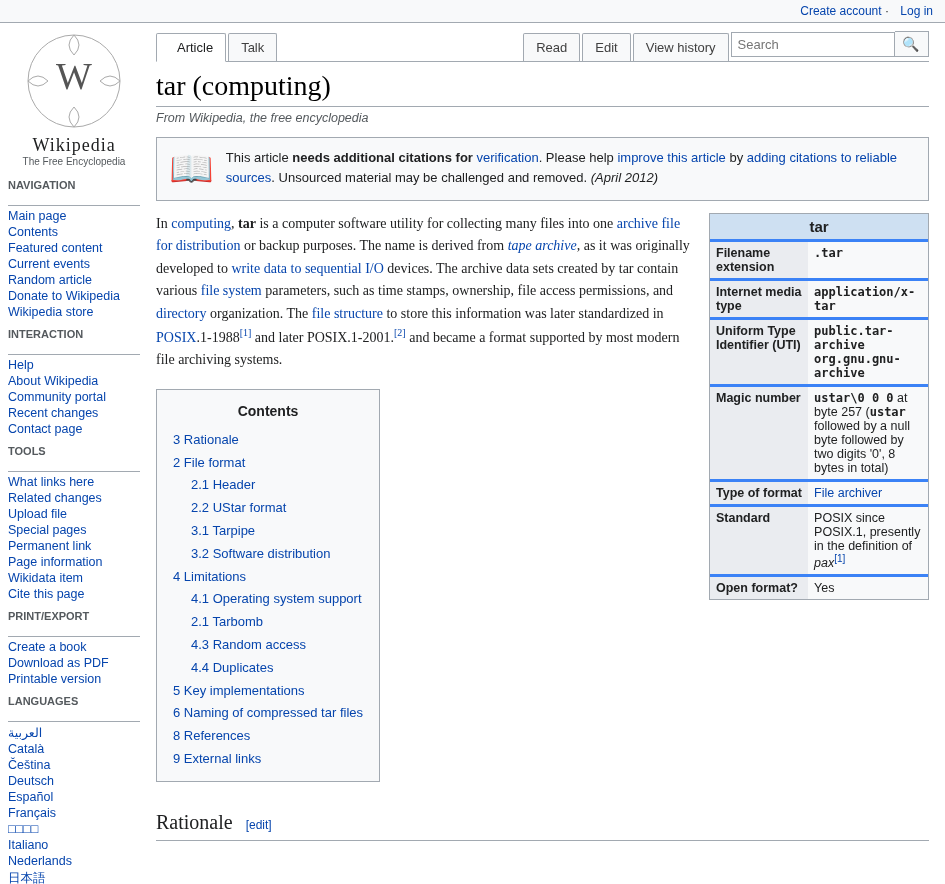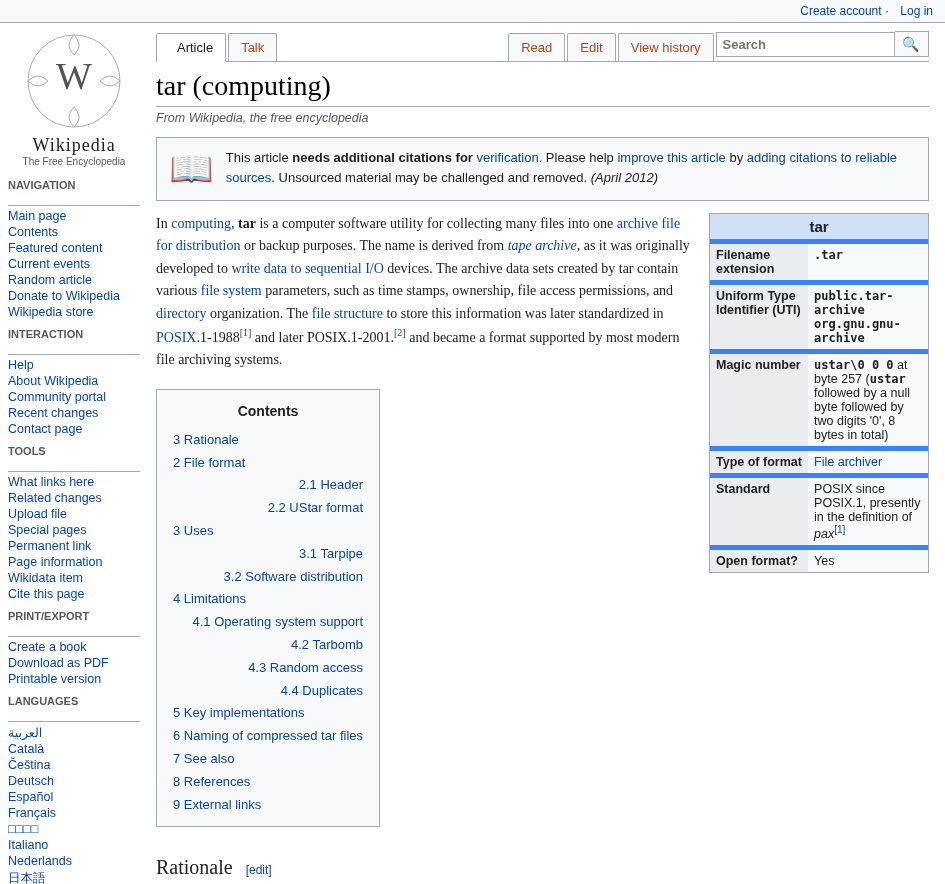--- a/index.html
+++ b/index.html
@@ -64,21 +64,21 @@
       font-family: sans-serif;
       font-size: 13px;
       background: #fff;
     }
     .tab {
       padding: 6px 12px;
       border: 1px solid #a2a9b1;
       border-bottom: none;
       margin-right: 2px;
       background: #f8f9fa;
-      color: #c2410c;
+      color: #404040;
       cursor: pointer;
       border-radius: 2px 2px 0 0;
       font-size: 13px;
     }
     .tab.active {
       background: #fff;
       color: #202122;
       border-bottom: 1px solid #fff;
       margin-bottom: -1px;
       z-index: 1;
@@ -87,23 +87,22 @@
     .tab-spacer { flex: 1; }
     #search-area {
       display: flex;
       align-items: center;
       margin-bottom: 4px;
     }
     #search-input {
       border: 1px solid #a2a9b1;
       padding: 4px 6px;
       font-size: 13px;
-      width: 179px;
-      font-family: sans-serif;
-      font-weight: bold;
+      width: 164px;
+      font-family: sans-serif;
     }
     #search-button {
       background: #f8f9fa;
       border: 1px solid #a2a9b1;
       border-left: none;
       padding: 4px 8px;
       cursor: pointer;
       font-size: 14px;
     }
 
@@ -151,21 +150,21 @@
       background: #cee0f2;
       text-align: center;
       font-weight: bold;
       padding: 4px;
       font-size: 15px;
     }
     .infobox table { width: 100%; border-collapse: collapse; }
     .infobox td {
       padding: 4px 6px;
       vertical-align: top;
-      border-top: 5px solid #3b82f6;
+      border-top: 3px solid #3b82f6;
       font-size: 12.5px;
       margin-left: 16px;
     }
     .infobox td:first-child { font-weight: bold; background: #eaecf0; width: 45%; }
     .infobox .mono { font-family: monospace; font-size: 12px; font-weight: bold; }
 
     
     .article-body { font-size: 14px; line-height: 1.6; }
     .article-body p { margin-bottom: 10px; }
     
@@ -175,21 +174,21 @@
       background: #f8f9fa;
       display: inline-block;
       padding: 10px 16px;
       margin: 8px 0 12px 0;
       font-size: 13px;
       font-family: sans-serif;
       min-width: 200px;
     }
     .toc-title { font-weight: bold; text-align: center; margin-bottom: 6px; font-size: 14px; }
     .toc-item { padding: 1px 0; }
-    .toc-sub { padding-left: 18px; text-align: right; }
+    .toc-sub { padding-left: 18px; }
     .toc-item a { color: #0645ad; }
 
     
     h2.section-heading {
       font-family: 'Linux Libertine', 'Georgia', serif;
       font-size: 20px;
       font-weight: normal;
       border-bottom: 1px solid #a2a9b1;
       padding-bottom: 2px;
       margin: 12px 0 8px 0;
@@ -320,20 +319,24 @@
 
       <div class="infobox">
         <div class="infobox-title">tar</div>
         <table>
           <tbody>
               <tr>
             <td>Filename extension</td>
             <td class="mono">.tar</td>
           </tr>
           <tr>
+            <td>Internet media type</td>
+            <td class="mono">application/x-tar</td>
+          </tr>
+          <tr>
             <td>Uniform Type Identifier (UTI)</td>
             <td class="mono">public.tar-archive org.gnu.gnu-archive</td>
           </tr>
           <tr>
             <td>Magic number</td>
             <td><span class="mono">ustar\0 0 0</span> at byte 257 (<span class="mono">ustar</span> followed by a null byte followed by two digits '0', 8 bytes in total)</td>
           </tr>
           <tr>
             <td>Type of format</td>
             <td><a href="#">File archiver</a></td>
@@ -356,31 +359,29 @@
           <a href="#">archive file for distribution</a> or backup purposes. The name is derived from <em><a href="#">tape archive</a></em>, as it was originally developed to <a href="#">write data to sequential</a> <a href="#">I/O</a> devices. The archive data sets created by tar contain various <a href="#">file system</a> parameters, such as time stamps, ownership, file access permissions, and <a href="#">directory</a> organization. The <a href="#">file structure</a> to store this information was later standardized in <a href="#">POSIX</a>.1-1988<sup><a href="#">[1]</a></sup> and later POSIX.1-2001.<sup><a href="#">[2]</a></sup> and became a format supported by most modern file archiving systems.
         </p>
 
         
         <div class="toc-box">
           <div class="toc-title">Contents</div>
           <div class="toc-item"><a href="#rationale">3 Rationale</a></div>
           <div class="toc-item"><a href="#file-format">2 File format</a></div>
           <div class="toc-item toc-sub"><a href="#header">2.1 Header</a></div>
           <div class="toc-item toc-sub"><a href="#ustar">2.2 UStar format</a></div>
-          <div class="toc-item"><a href="#uses">3 Uses</a></div>
           <div class="toc-item toc-sub"><a href="#tarpipe">3.1 Tarpipe</a></div>
           <div class="toc-item toc-sub"><a href="#software-dist">3.2 Software distribution</a></div>
           <div class="toc-item"><a href="#limitations">4 Limitations</a></div>
           <div class="toc-item toc-sub"><a href="#os-support">4.1 Operating system support</a></div>
-          <div class="toc-item toc-sub"><a href="#tarbomb">4.2 Tarbomb</a></div>
+          <div class="toc-item toc-sub"><a href="#tarbomb">2.1 Tarbomb</a></div>
           <div class="toc-item toc-sub"><a href="#random-access">4.3 Random access</a></div>
           <div class="toc-item toc-sub"><a href="#duplicates">4.4 Duplicates</a></div>
           <div class="toc-item"><a href="#key-impl">5 Key implementations</a></div>
           <div class="toc-item"><a href="#naming">6 Naming of compressed tar files</a></div>
-          <div class="toc-item"><a href="#see-also">7 See also</a></div>
           <div class="toc-item"><a href="#references">8 References</a></div>
           <div class="toc-item"><a href="#external">9 External links</a></div>
         </div>
 
         
         <h2 class="section-heading" id="rationale">
           <span>Rationale</span>
           <span class="edit-link">
             [<a href="#">edit</a>]
           </span>

